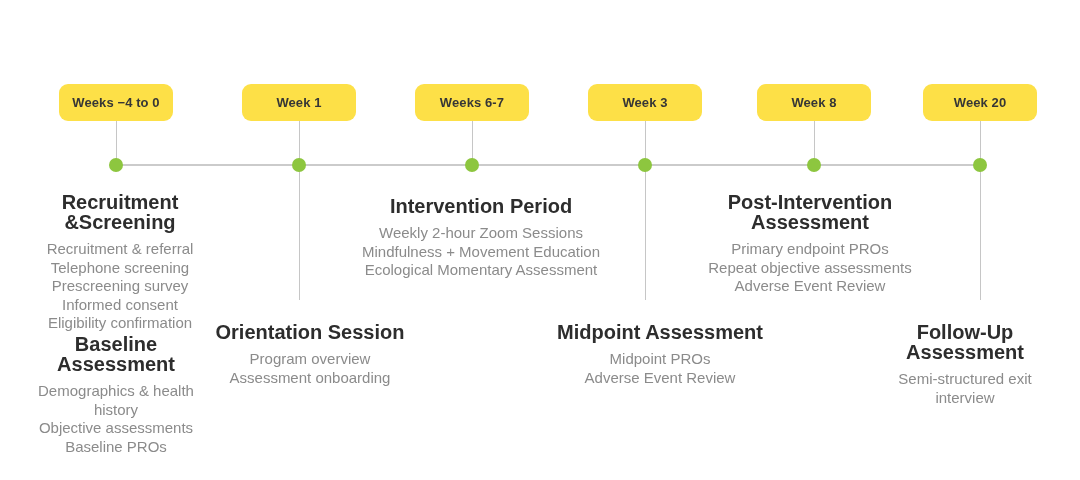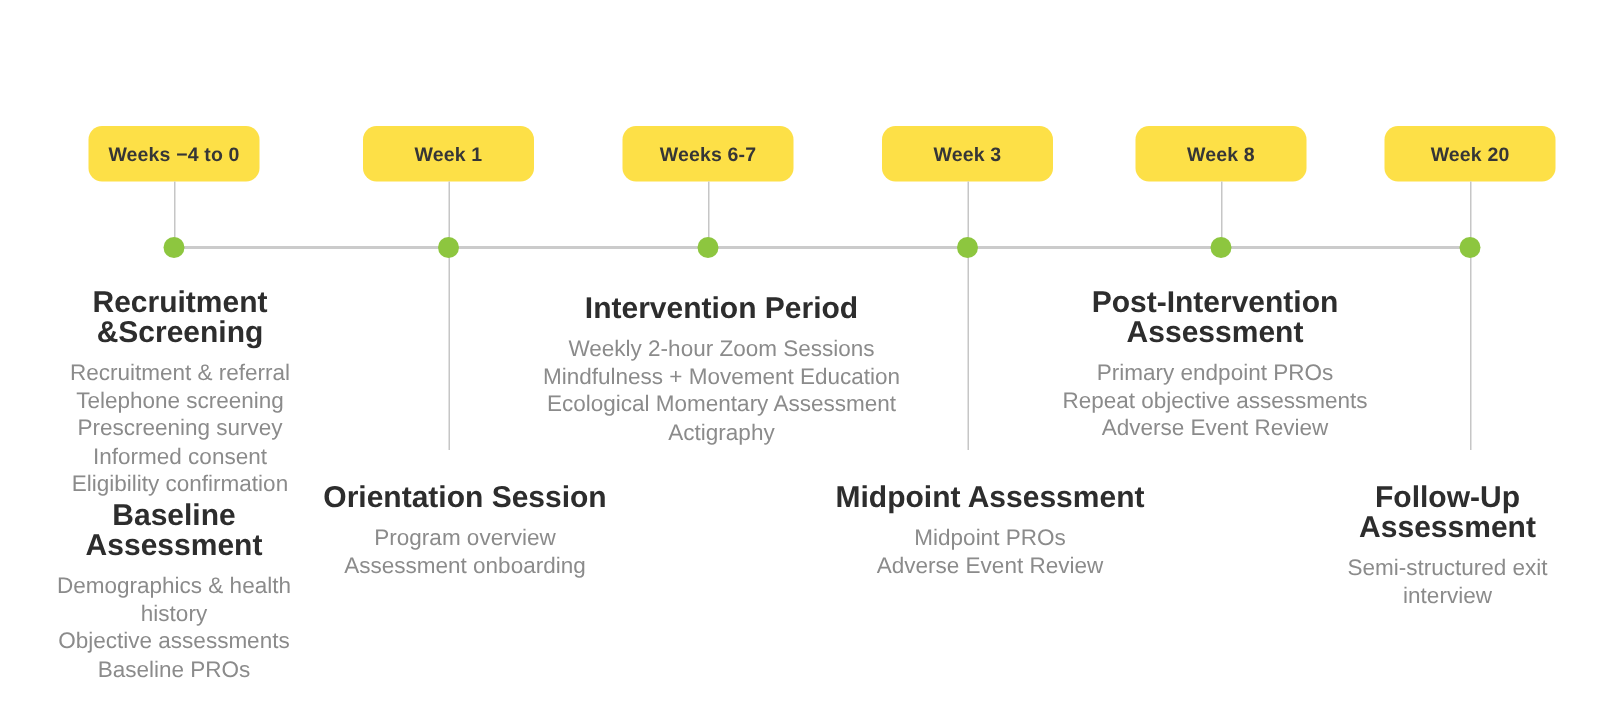--- a/index.html
+++ b/index.html
@@ -60,21 +60,20 @@
     <div class="item">Prescreening survey</div>
     <div class="item">Informed consent</div>
     <div class="item">Eligibility confirmation</div>
   </div>
 
   <div class="section" style="left:361px; top:196px; width:240px">
     <h3 class="title">Intervention Period</h3>
     <div class="item">Weekly 2-hour Zoom Sessions</div>
     <div class="item">Mindfulness + Movement Education</div>
     <div class="item">Ecological Momentary Assessment</div>
-    <div class="item">Actigraphy</div>
   </div>
 
   <div class="section" style="left:690px; top:192px; width:240px">
     <h3 class="title">Post-Intervention Assessment</h3>
     <div class="item">Primary endpoint PROs</div>
     <div class="item">Repeat objective assessments</div>
     <div class="item">Adverse Event Review</div>
   </div>
 
   <div class="section" style="left:32px; top:334px; width:168px">

